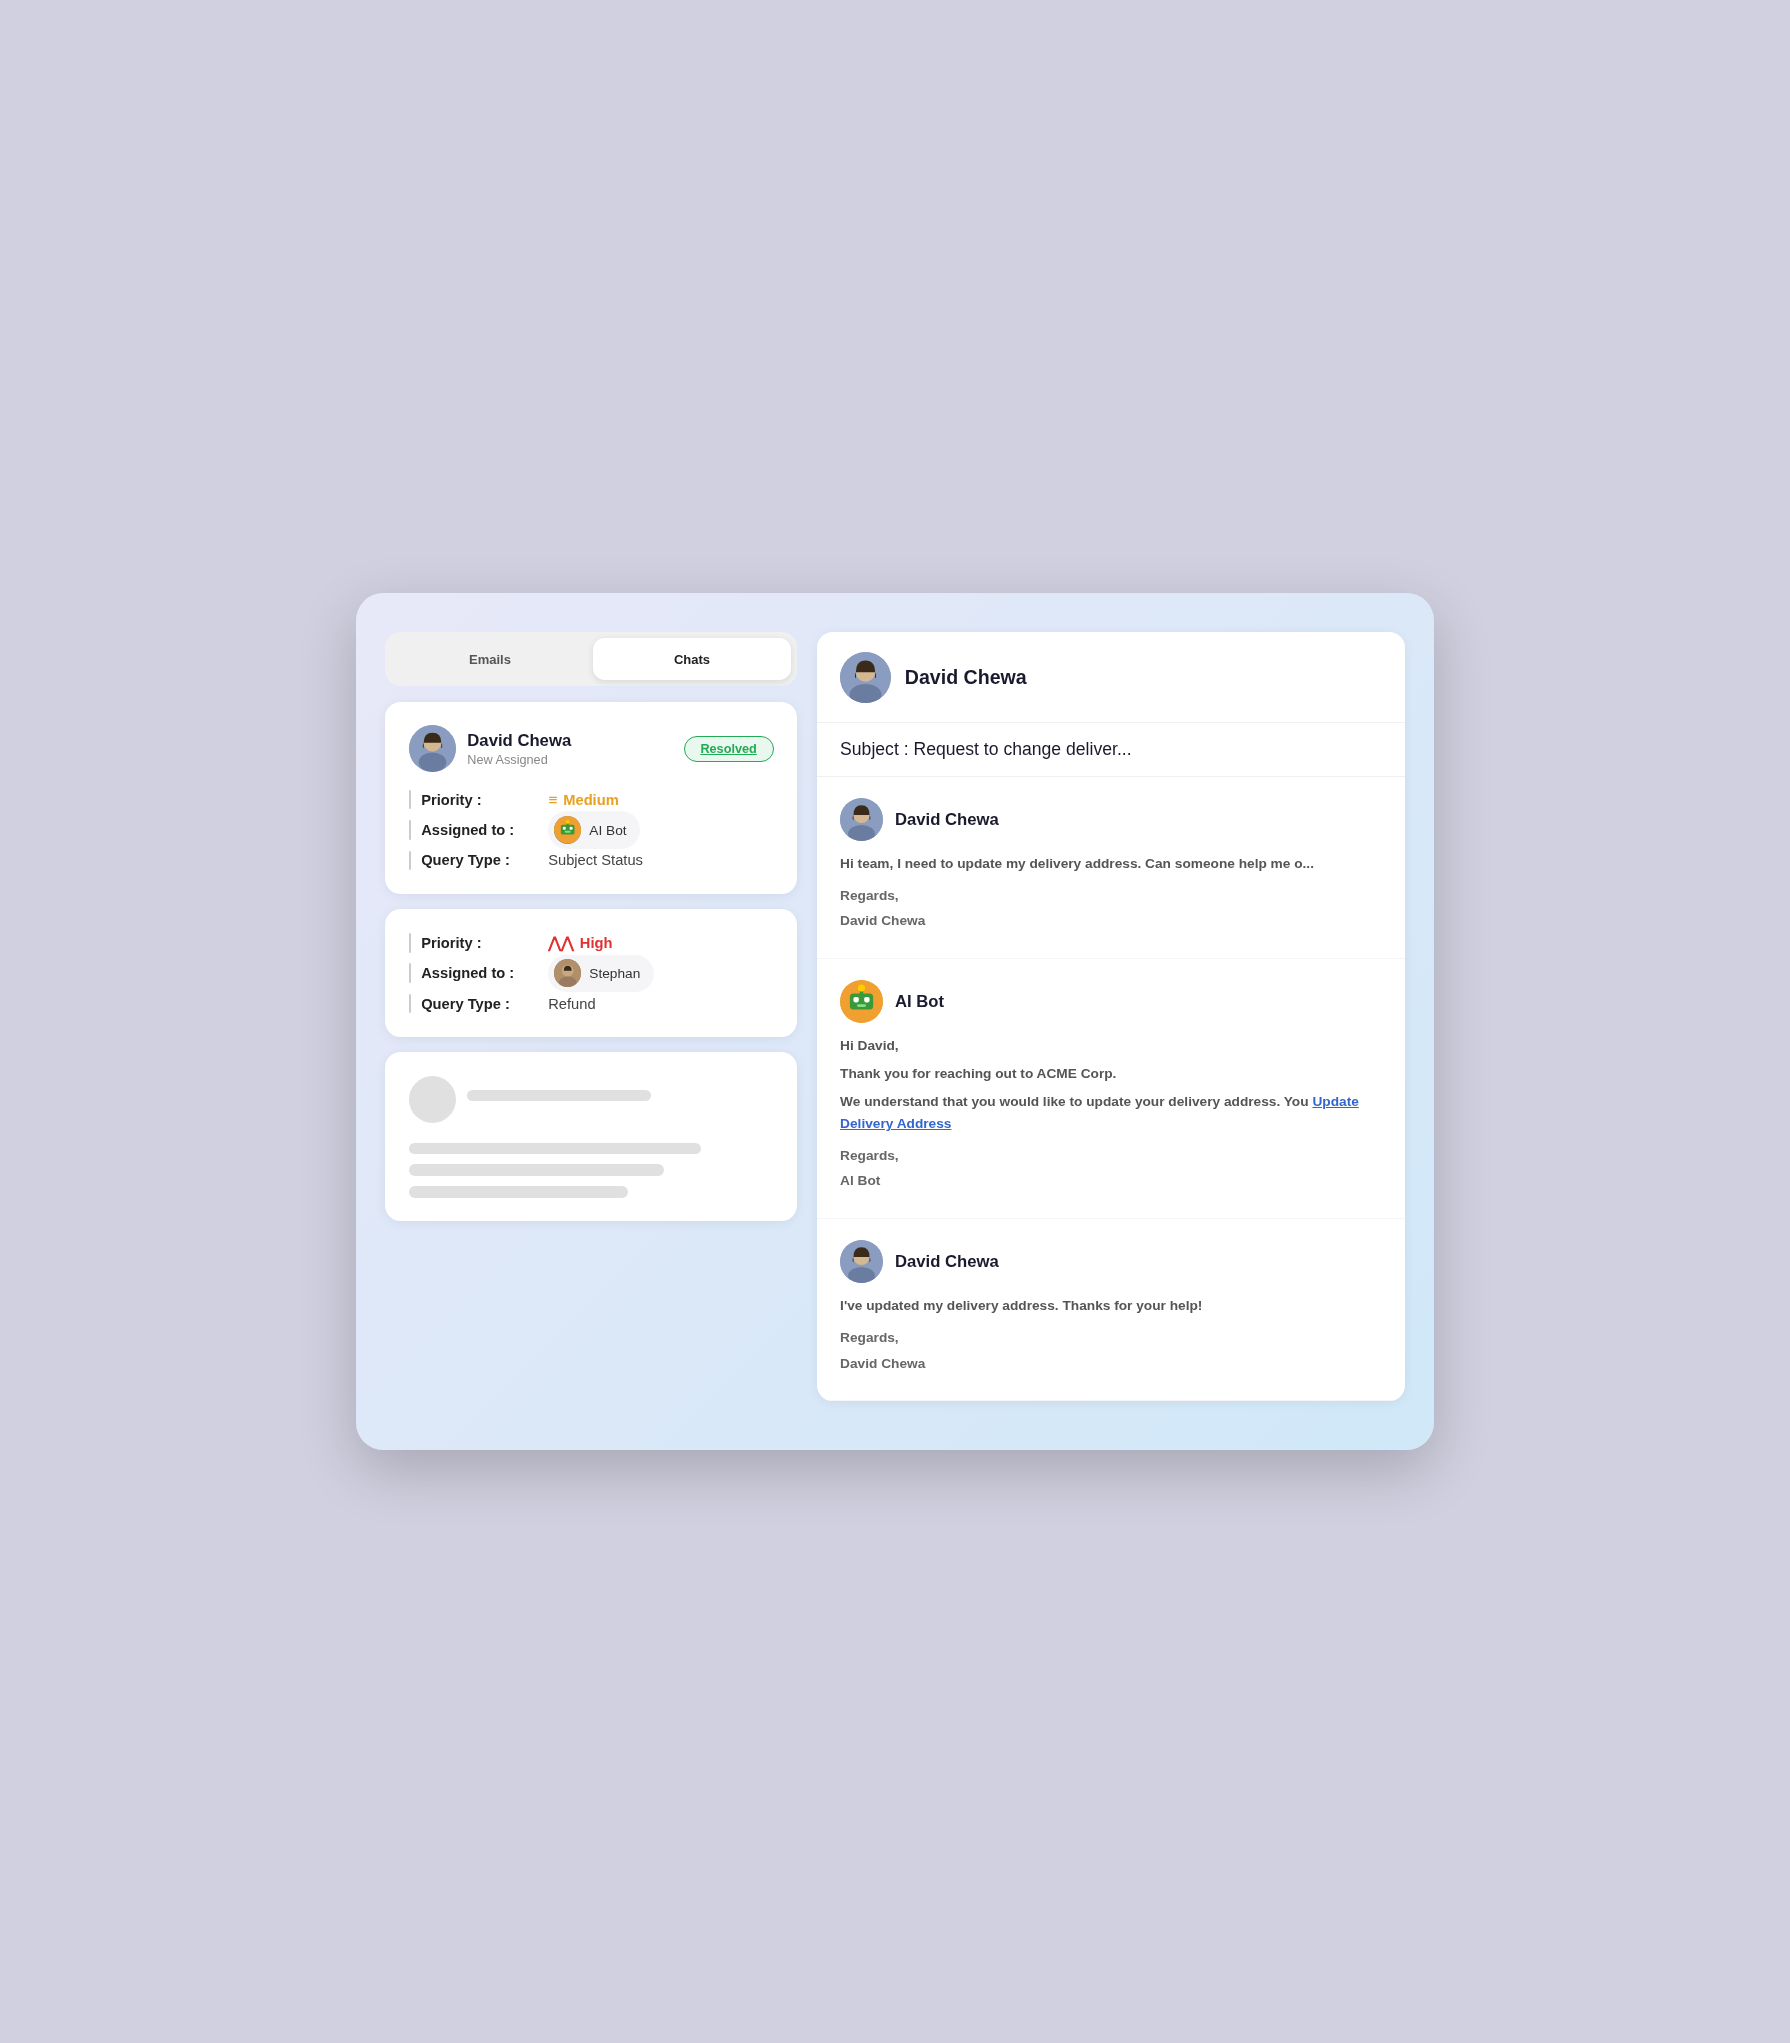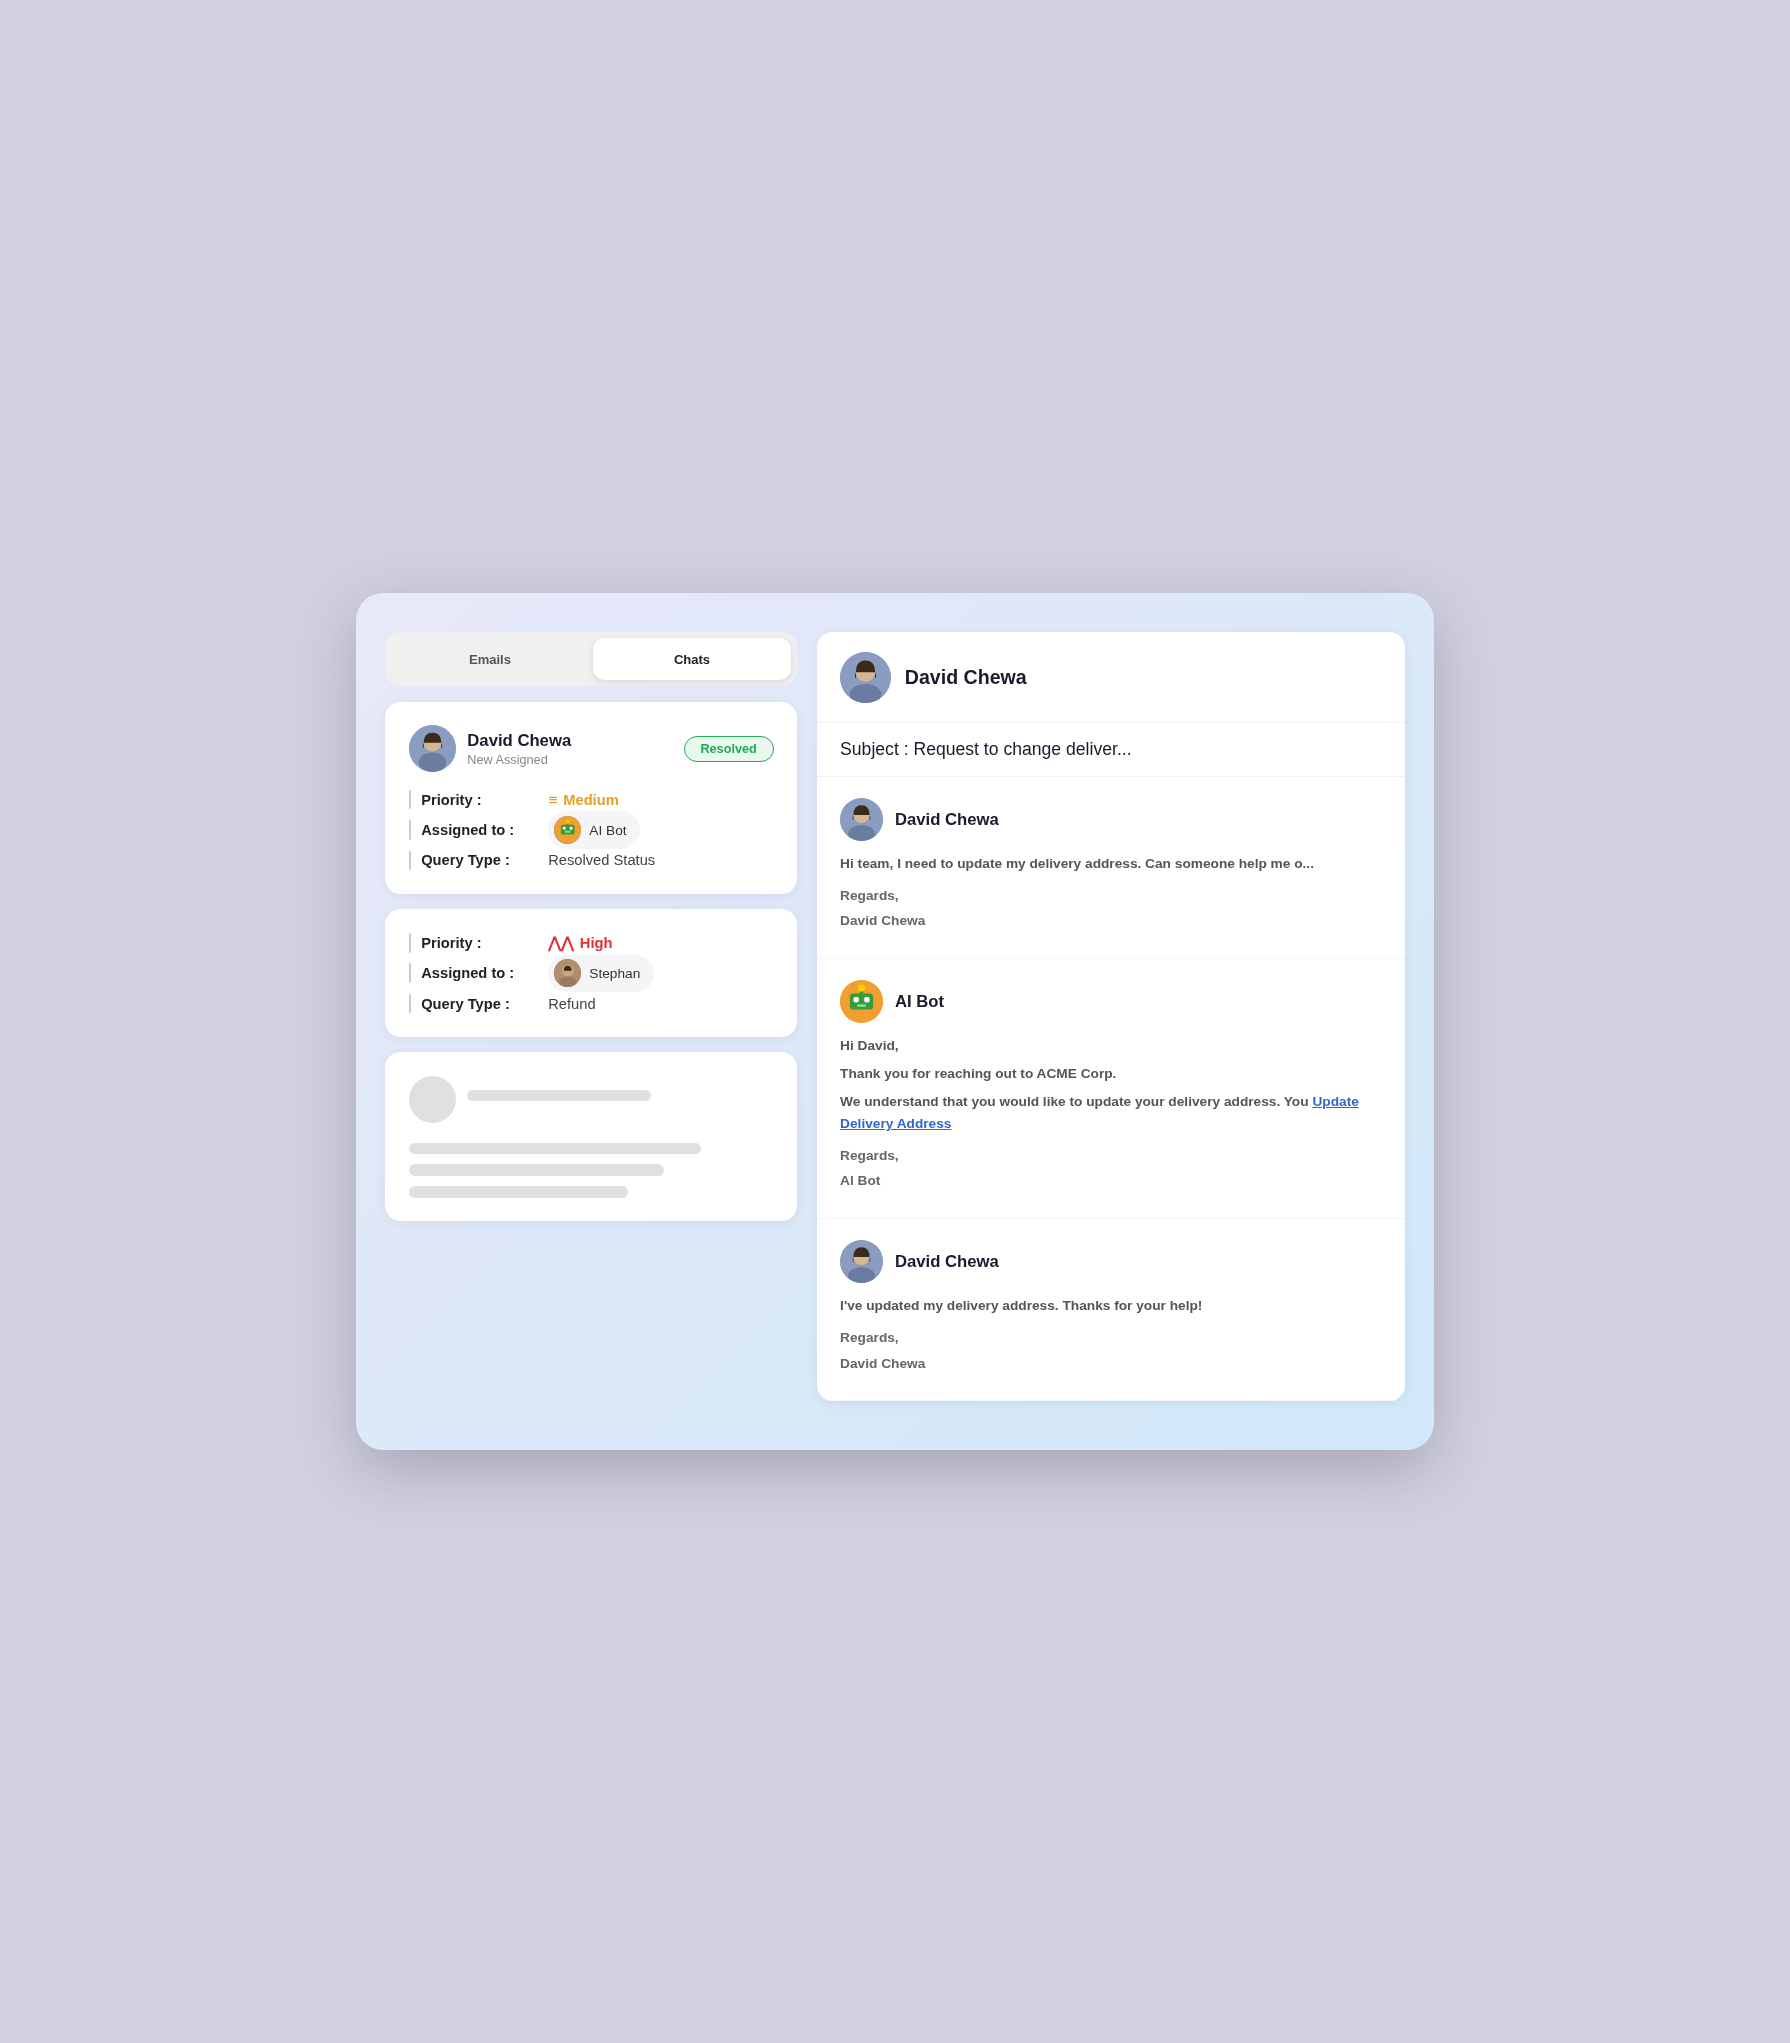--- a/index.html
+++ b/index.html
@@ -123,20 +123,21 @@
       padding: 4.9px 15.7px;
       border-radius: 19.6px;
       font-size: 12.7px;
       font-weight: 600;
     }
 
     .badge-resolved {
       background: #e8f8ee;
       color: #22aa55;
       border: 1.5px solid #22aa55;
+      text-decoration: underline;
     }
 
     .badge-open {
       background: #f0eeff;
       color: #7755ee;
       border: 1.5px solid #9977ee;
     }
 
     .card-fields {
       display: flex;
@@ -396,21 +397,21 @@
                   </svg>
                 </span>
                 <span>AI Bot</span>
               </span>
             </span>
           </div>
 
           <div class="field-row">
             <div class="field-indicator"></div>
             <span class="field-label">Query Type :</span>
-            <span class="field-value">Resolved Status</span>
+            <span class="field-value">Subject Status</span>
           </div>
         </div>
       </div>
 
       <div class="card">
 
         <div class="card-fields">
           <div class="field-row">
             <div class="field-indicator"></div>
             <span class="field-label">Priority :</span>

